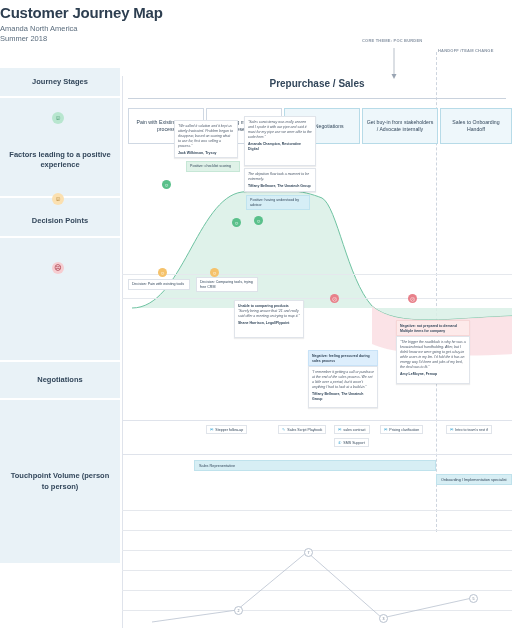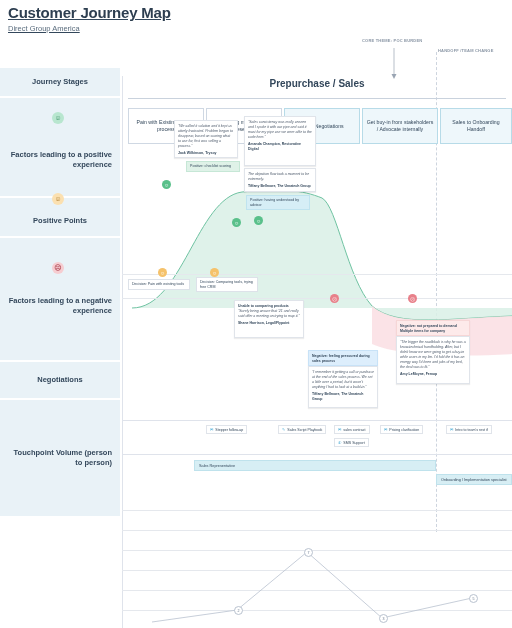--- a/index.html
+++ b/index.html
@@ -5,32 +5,32 @@
   html,body{margin:0;padding:0;}
   body{
     width:512px;height:628px;
     background:#ffffff;
     font-family:"Liberation Sans",sans-serif;
     color:#33475b;
     overflow:hidden;
     position:relative;
   }
   
-  #header{position:absolute;left:8px;top:4px;width:300px;text-decoration:underline;}
+  #header{position:absolute;left:0;top:4px;width:300px;}
   #title{font-size:15px;font-weight:bold;color:#2d3e50;letter-spacing:-0.2px;}
   #sub1{font-size:7.5px;color:#5a6c7d;margin-top:3px;}
   #sub2{font-size:7.5px;color:#5a6c7d;margin-top:1px;}
 
   
   #rail{position:absolute;left:0;top:68px;width:120px;}
   .rail-row{
     background:#e9f2f7;
     margin-bottom:2px;
     display:flex;align-items:center;justify-content:center;
-    text-align:right;
+    text-align:center;
     font-size:7.5px;font-weight:bold;color:#33475b;
     line-height:1.35;
     padding:0 8px;
     box-sizing:border-box;
     position:relative;
   }
   .rail-row span{display:block;}
 
   
   #canvas{position:absolute;left:122px;top:68px;width:390px;height:560px;padding-left:44px;}
@@ -105,43 +105,43 @@
   
   .vpoint{position:absolute;width:7px;height:7px;border-radius:50%;
     background:#ffffff;border:1px solid #b9c2cf;
     font-size:3.6px;color:#66758a;display:flex;align-items:center;justify-content:center;}
 </style>
 </head>
 <body>
 
 <div id="header">
   <div id="title">Customer Journey Map</div>
-  <div id="sub1">Direct Group America</div>
+  <div id="sub1">Amanda North America</div>
+  <div id="sub2">Summer 2018</div>
 </div>
 
 <div id="rail">
   <div class="rail-row" style="height:28px">
     <span>Journey Stages</span>
   </div>
   <div class="rail-row" style="height:98px">
     <div style="position:absolute;left:52px;top:14px;width:12px;height:12px;border-radius:50%;background:#b8e6cf;display:flex;align-items:center;justify-content:center;font-size:7px;color:#3f8f68;">☺</div>
     <span style="margin-top:26px">Factors leading to a positive experience</span>
   </div>
   <div class="rail-row" style="height:38px">
     <div style="position:absolute;left:52px;top:-5px;width:12px;height:12px;border-radius:50%;background:#fbe0b0;display:flex;align-items:center;justify-content:center;font-size:7px;color:#a8782b;">☺</div>
-    <span style="margin-top:8px">Positive Points</span>
+    <span style="margin-top:8px">Decision Points</span>
   </div>
   <div class="rail-row" style="height:122px">
     <div style="position:absolute;left:52px;top:24px;width:12px;height:12px;border-radius:50%;background:#f6cdd1;display:flex;align-items:center;justify-content:center;font-size:7px;color:#b5535f;">☹</div>
-    <span style="margin-top:14px">Factors leading to a negative experience</span>
   </div>
   <div class="rail-row" style="height:36px">
     <span>Negotiations</span>
   </div>
-  <div class="rail-row" style="height:116px">
+  <div class="rail-row" style="height:163px">
     <span>Touchpoint Volume (person to person)</span>
   </div>
 </div>
 
 <div id="canvas">
 
   <div class="anno" style="left:240px;top:-30px;">CORE THEME: POC BURDEN</div>
   <div class="anno" style="left:316px;top:-20px;">HANDOFF /TEAM CHANGE</div>
   <svg class="flow" width="390" height="40" style="top:-28px">
     <line x1="272" y1="8" x2="272" y2="36" stroke="#9aa5b3" stroke-width="0.7"></line>

